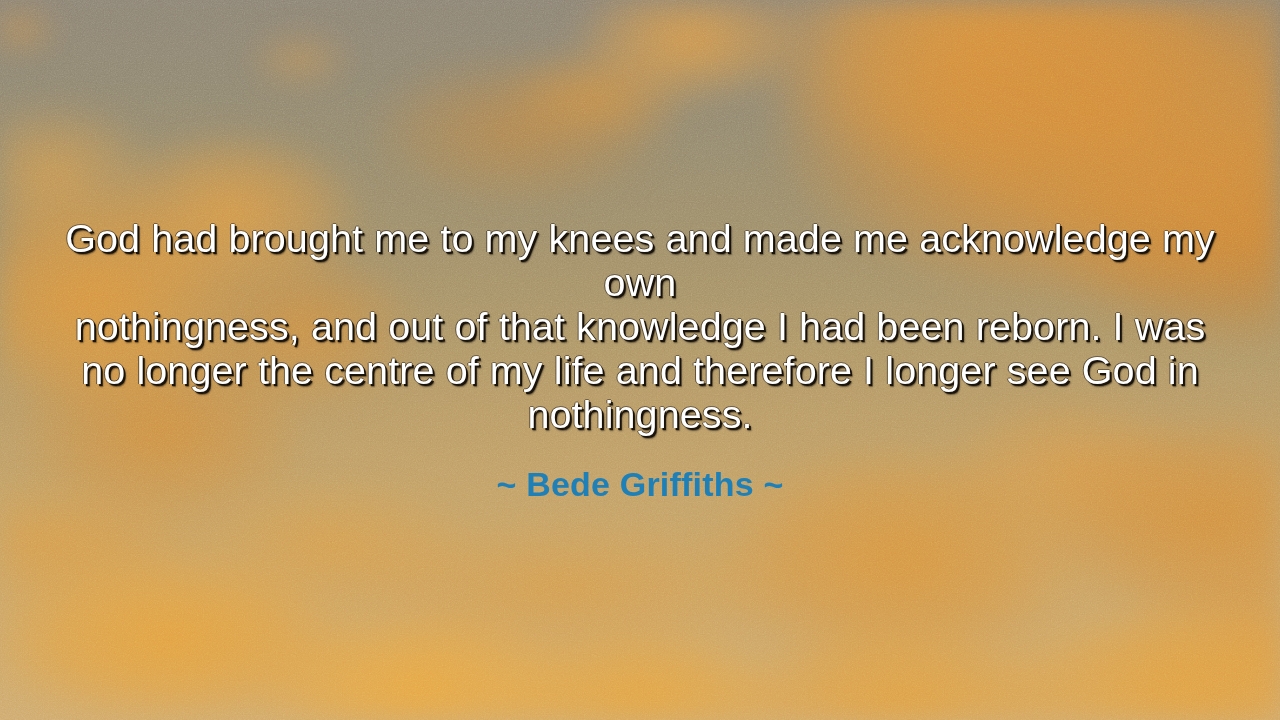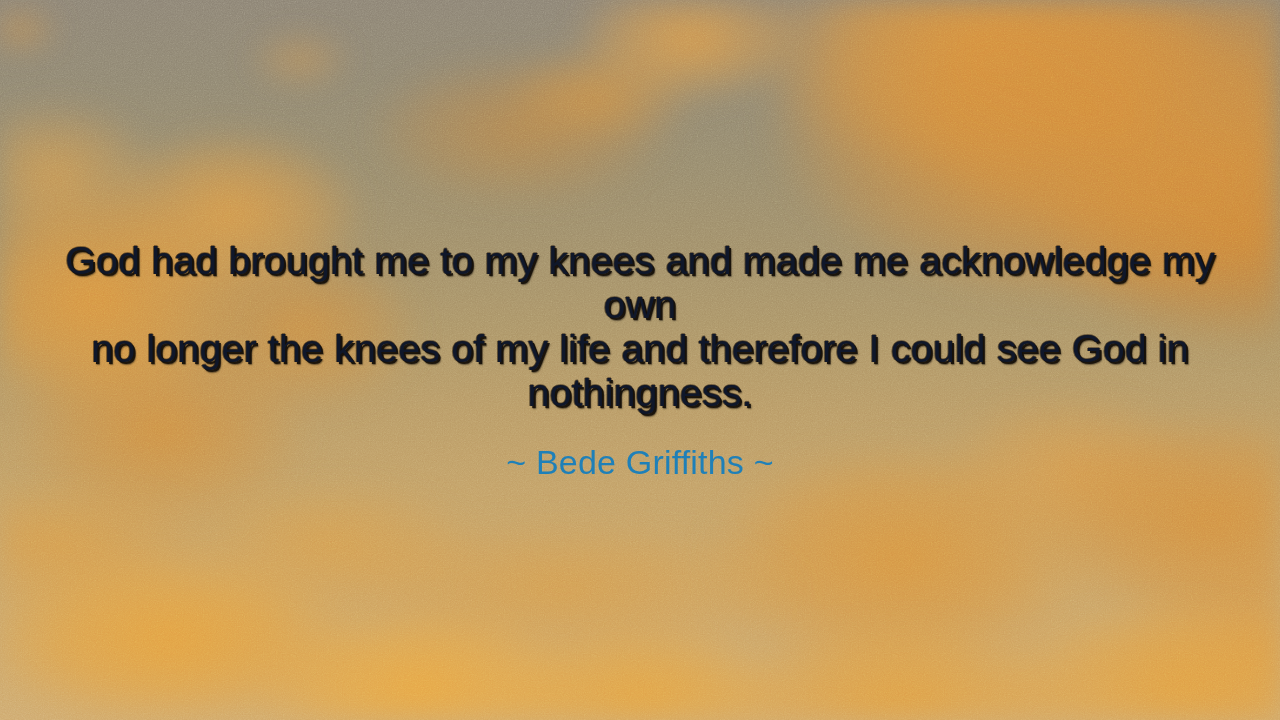--- a/index.html
+++ b/index.html
@@ -122,21 +122,21 @@
     bottom: 0;
     display: flex;
     flex-direction: column;
     align-items: center;
     justify-content: center;
   }
 
   .quote-block {
     width: 1190px;
     text-align: center;
-    color: #0f172a;
+    color: #ffffff;
     font-size: 39.5px;
     line-height: 44px;
     font-weight: 400;
     letter-spacing: 0.1px;
     text-shadow:
        2px 2px 0   rgba(20,14,8,0.92),
        2.5px 2.5px 1.5px rgba(20,14,8,0.55),
       -1px  0px 0.5px rgba(30,20,10,0.55),
        0px -1px 0.5px rgba(30,20,10,0.45),
        1px  0px 0.5px rgba(30,20,10,0.45);
@@ -144,21 +144,21 @@
     padding: 0;
   }
 
   .quote-line { display: block; }
 
   .attribution {
     margin-top: 28px;
     font-size: 34px;
     line-height: 40px;
     color: #1f80b8;
-    font-weight: 400;
+    font-weight: 700;
     letter-spacing: 0.2px;
     text-align: center;
     text-shadow: none;
   }
 </style>
 </head>
 <body>
 
 <div id="stage">
 
@@ -173,20 +173,21 @@
       <feTurbulence type="fractalNoise" baseFrequency="0.85" numOctaves="3" stitchTiles="stitch"></feTurbulence>
       <feColorMatrix type="saturate" values="0"></feColorMatrix>
     </filter>
     <rect width="1280" height="720" filter="url(#grainFilter)"></rect>
   </svg>
 
   <div class="content">
 
     <div class="quote-block">
       <span class="quote-line">God had brought me to my knees and made me acknowledge my own</span>
-      <span class="quote-line">no longer the knees of my life and therefore I could see God in</span>
+      <span class="quote-line">nothingness, and out of that knowledge I had been reborn. I was</span>
+      <span class="quote-line">no longer the centre of my life and therefore I longer see God in</span>
       <span class="quote-line">nothingness.</span>
     </div>
 
     <div class="attribution">~ Bede Griffiths ~</div>
 
   </div>
 </div>
 
 </body></html>

